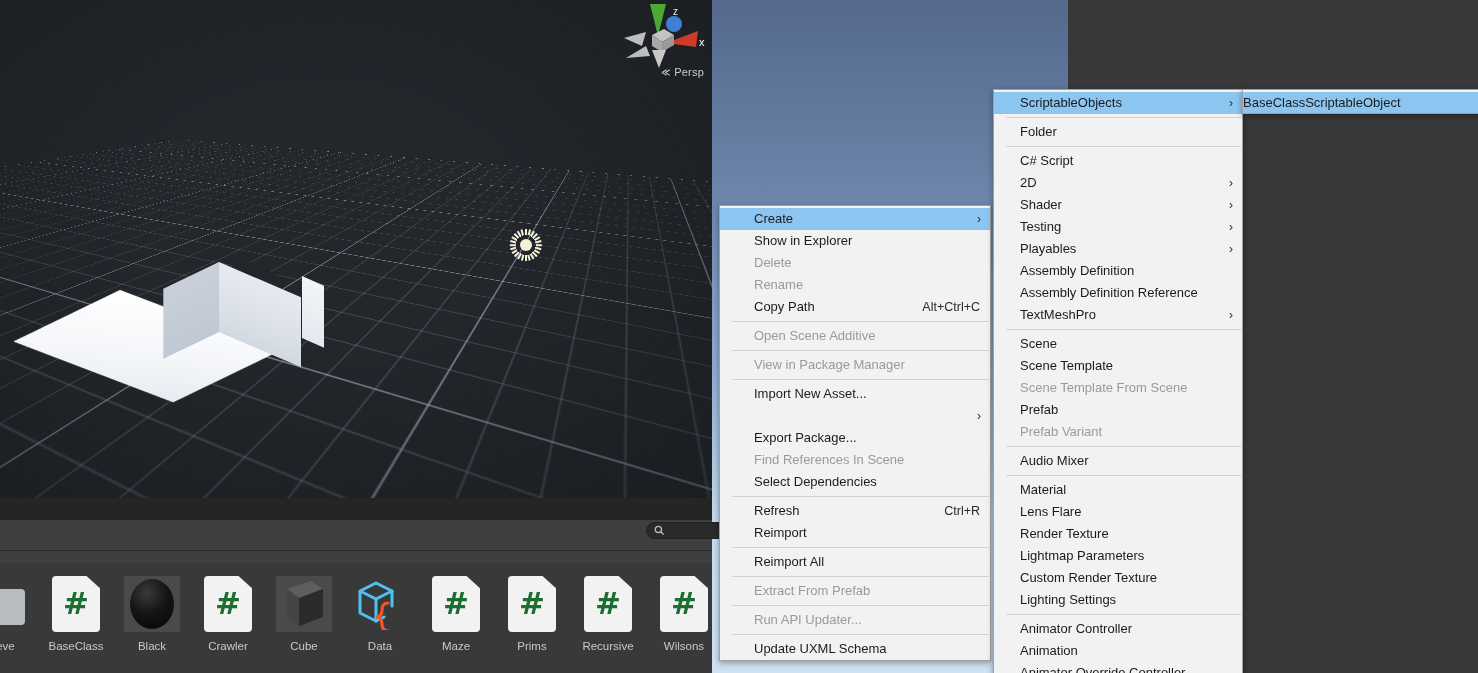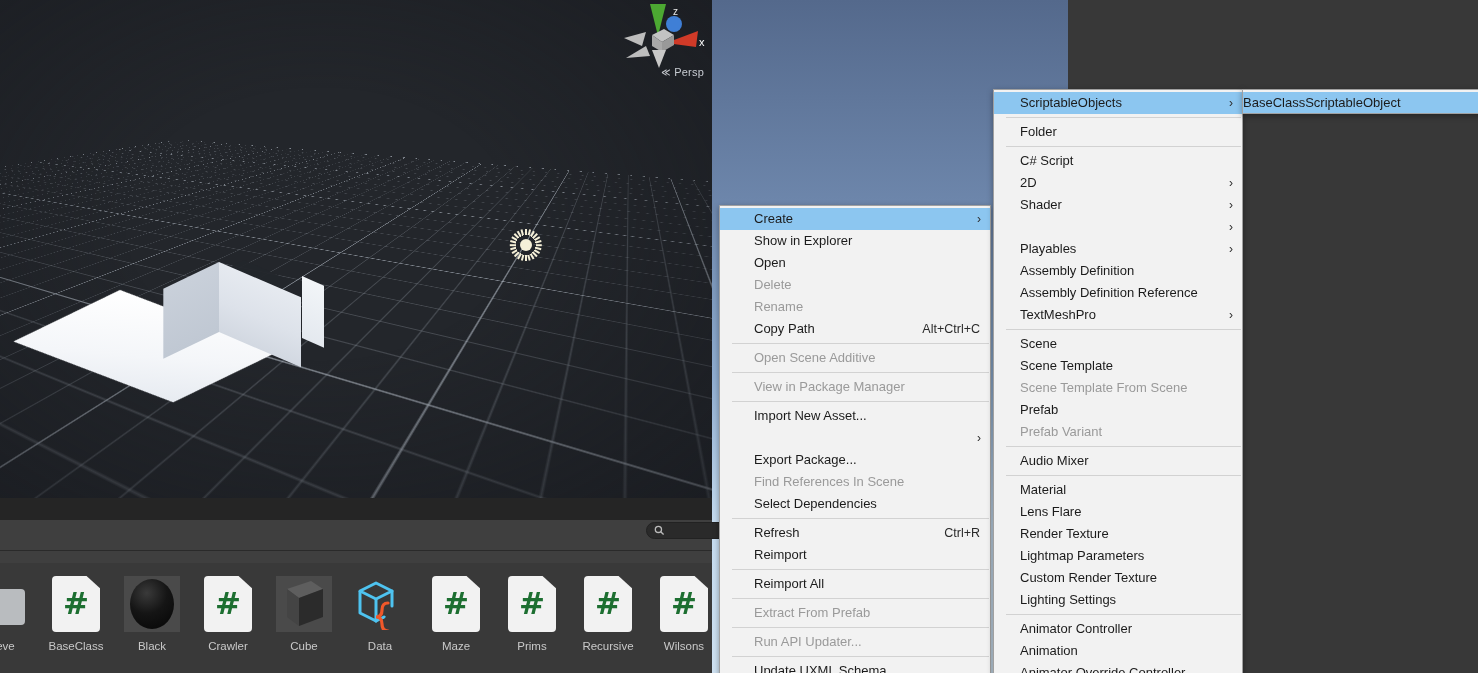--- a/index.html
+++ b/index.html
@@ -530,23 +530,20 @@
   </div>
 
   <div class="ctx-menu" id="menu-main">
       <div class="mi highlight">
         <span class="mi-label">Create</span>
         <span class="mi-arrow">›</span>
       </div>
       <div class="mi">
         <span class="mi-label">Show in Explorer</span>
       </div>
-      <div class="mi">
-        <span class="mi-label">Open</span>
-      </div>
       <div class="mi disabled">
         <span class="mi-label">Delete</span>
       </div>
       <div class="mi disabled">
         <span class="mi-label">Rename</span>
       </div>
       <div class="mi">
         <span class="mi-label">Copy Path</span>
         <span class="mi-shortcut">Alt+Ctrl+C</span>
       </div>
@@ -615,20 +612,21 @@
       </div>
       <div class="mi">
         <span class="mi-label">2D</span>
         <span class="mi-arrow">›</span>
       </div>
       <div class="mi">
         <span class="mi-label">Shader</span>
         <span class="mi-arrow">›</span>
       </div>
       <div class="mi">
+        <span class="mi-label">Testing</span>
         <span class="mi-arrow">›</span>
       </div>
       <div class="mi">
         <span class="mi-label">Playables</span>
         <span class="mi-arrow">›</span>
       </div>
       <div class="mi">
         <span class="mi-label">Assembly Definition</span>
       </div>
       <div class="mi">

